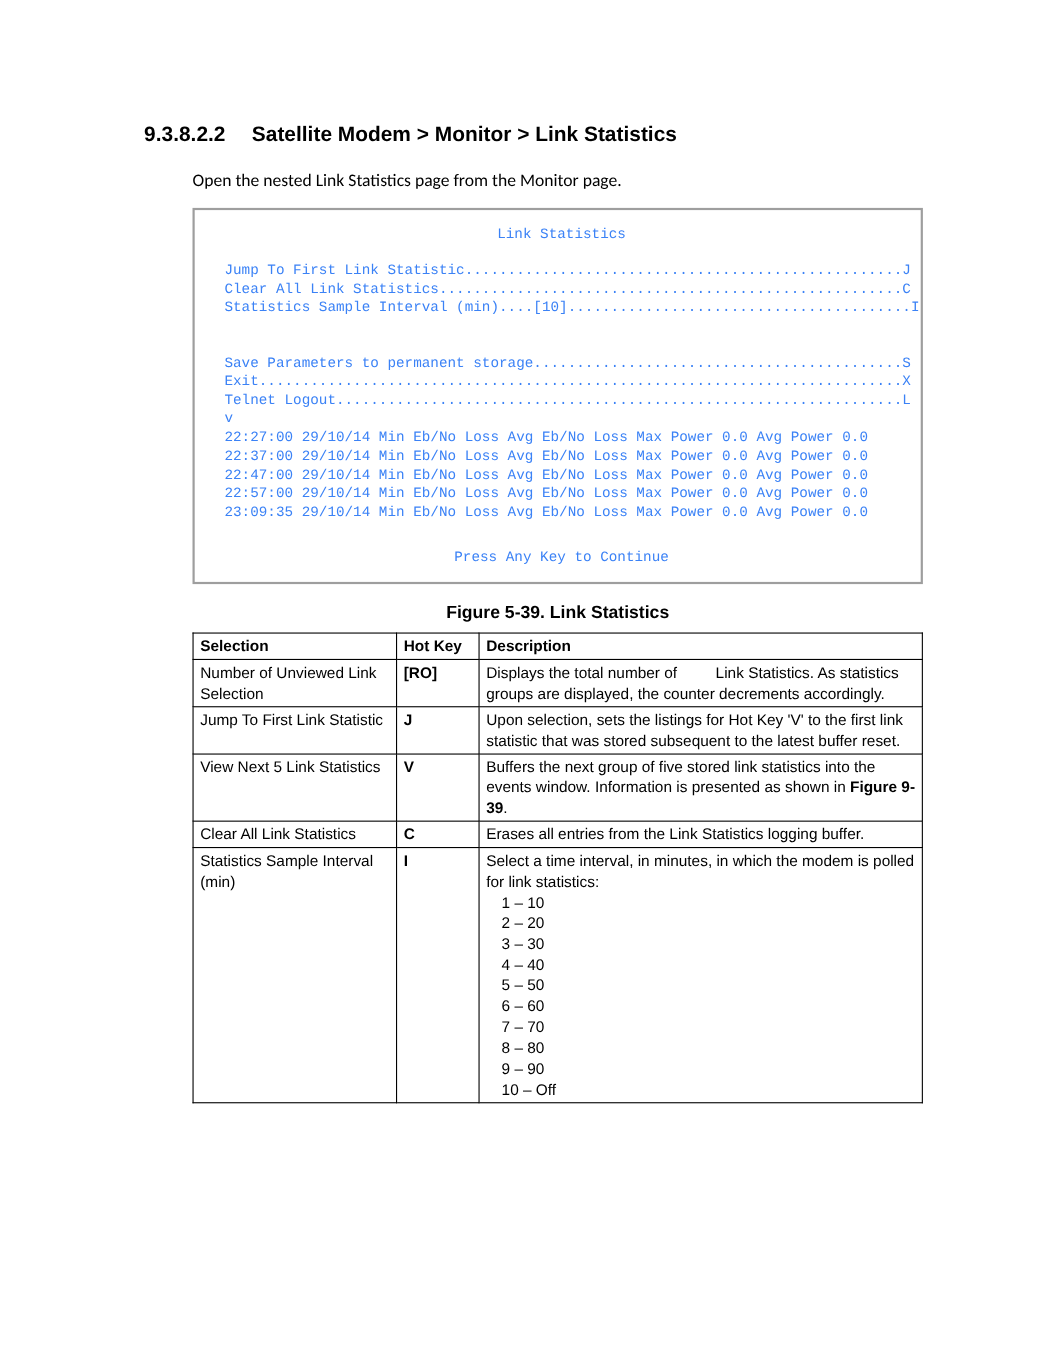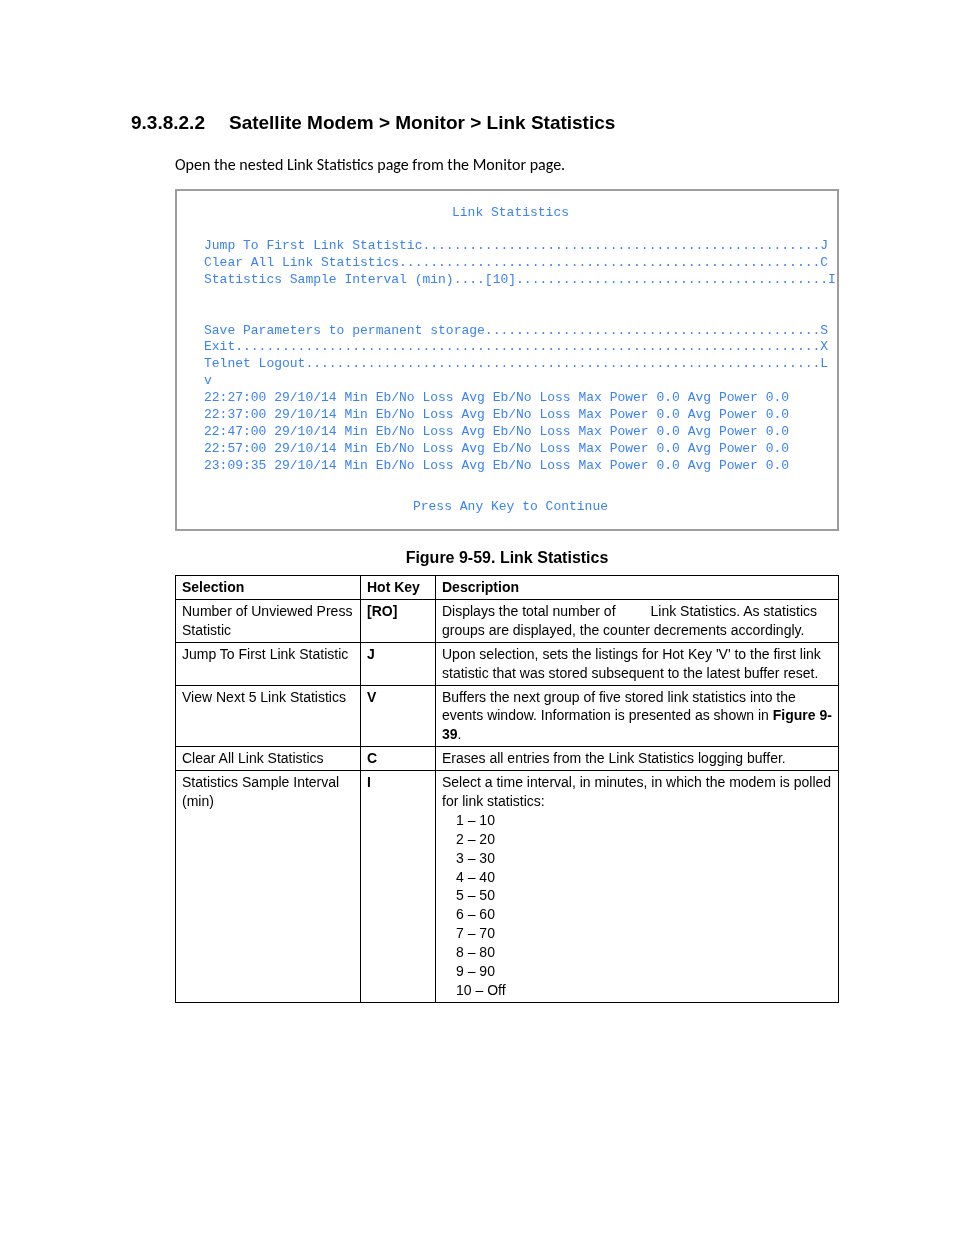--- a/index.html
+++ b/index.html
@@ -98,33 +98,33 @@
         <div>v</div>
         <div>22:27:00 29/10/14 Min Eb/No Loss Avg Eb/No Loss Max Power 0.0 Avg Power 0.0</div>
         <div>22:37:00 29/10/14 Min Eb/No Loss Avg Eb/No Loss Max Power 0.0 Avg Power 0.0</div>
         <div>22:47:00 29/10/14 Min Eb/No Loss Avg Eb/No Loss Max Power 0.0 Avg Power 0.0</div>
         <div>22:57:00 29/10/14 Min Eb/No Loss Avg Eb/No Loss Max Power 0.0 Avg Power 0.0</div>
         <div>23:09:35 29/10/14 Min Eb/No Loss Avg Eb/No Loss Max Power 0.0 Avg Power 0.0</div>
       </div>
     <div class="term-foot">Press Any Key to Continue</div>
   </div>
 
-  <div class="fig-cap">Figure 9-59. Link Statistics</div>
+  <div class="fig-cap">Figure 5-39. Link Statistics</div>
 
   <table class="doc">
     <thead>
       <tr>
         <th class="col-sel">Selection</th>
         <th class="col-hk">Hot Key</th>
         <th class="col-desc">Description</th>
       </tr>
     </thead>
     <tbody>
       <tr>
-        <td>Number of Unviewed Press Statistic</td>
+        <td>Number of Unviewed Link Selection</td>
         <td class="hk">[RO]</td>
         <td>
           <span>Displays the total number of </span><span style="white-space:pre">        </span><span>Link Statistics. As statistics groups are displayed, the counter decrements accordingly.</span>
         </td>
       </tr>
       <tr>
         <td>Jump To First Link Statistic</td>
         <td class="hk">J</td>
         <td>Upon selection, sets the listings for Hot Key 'V' to the first link statistic that was stored subsequent to the latest buffer reset.</td>
       </tr>

